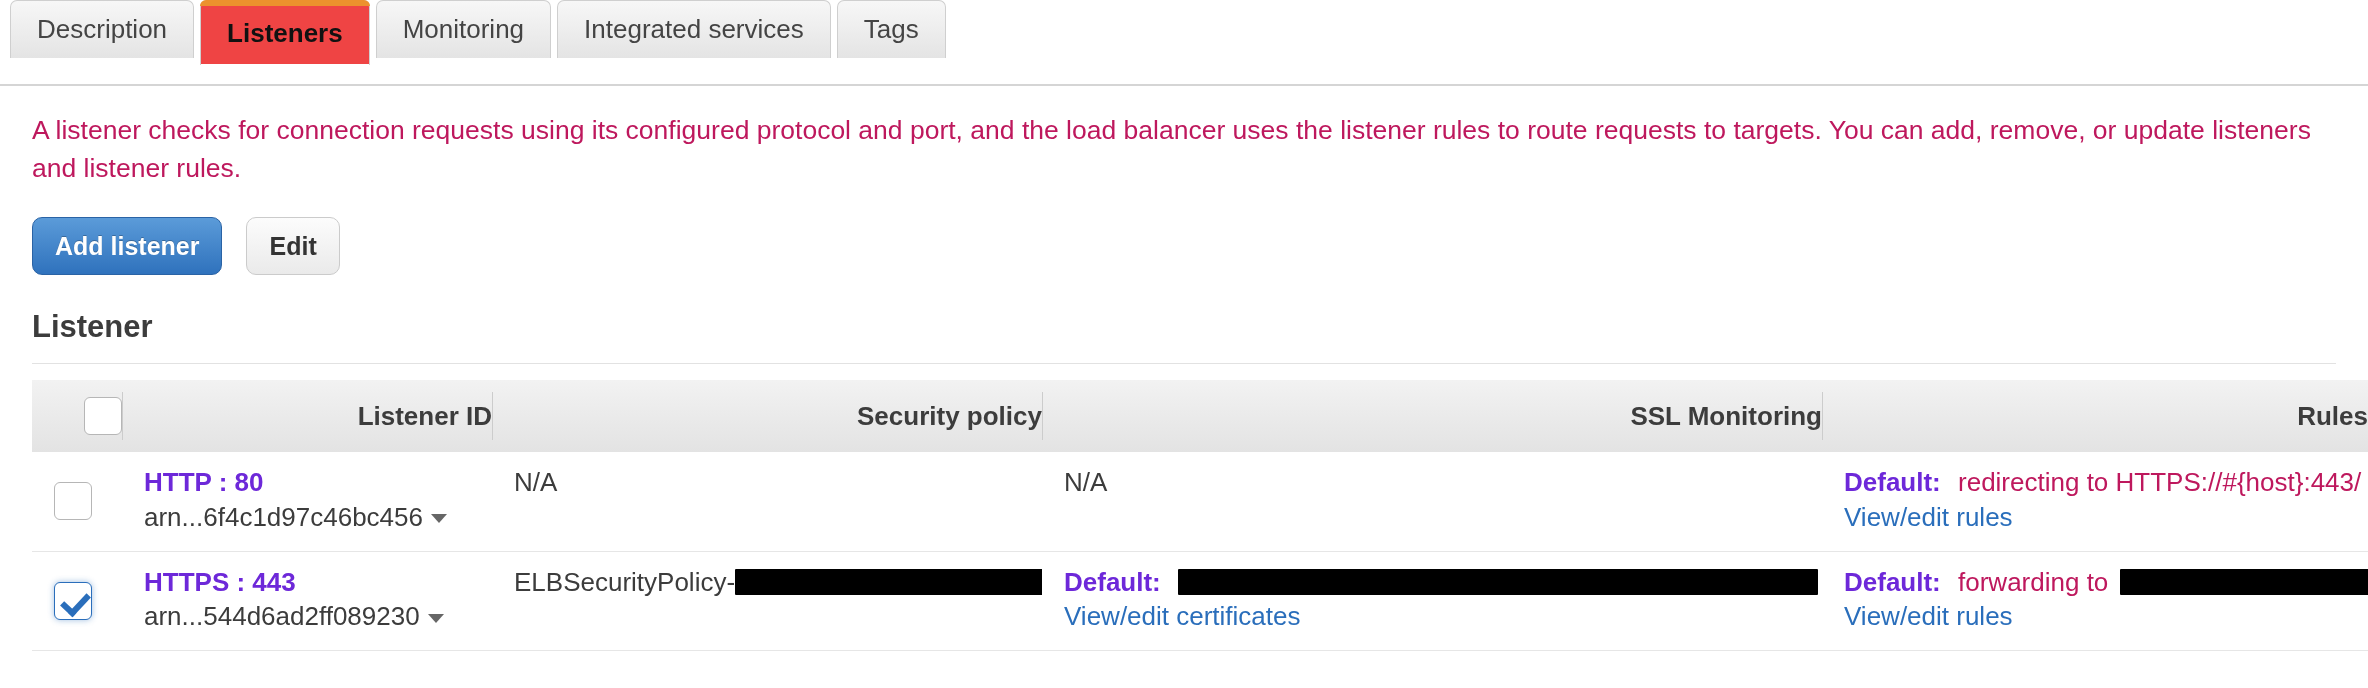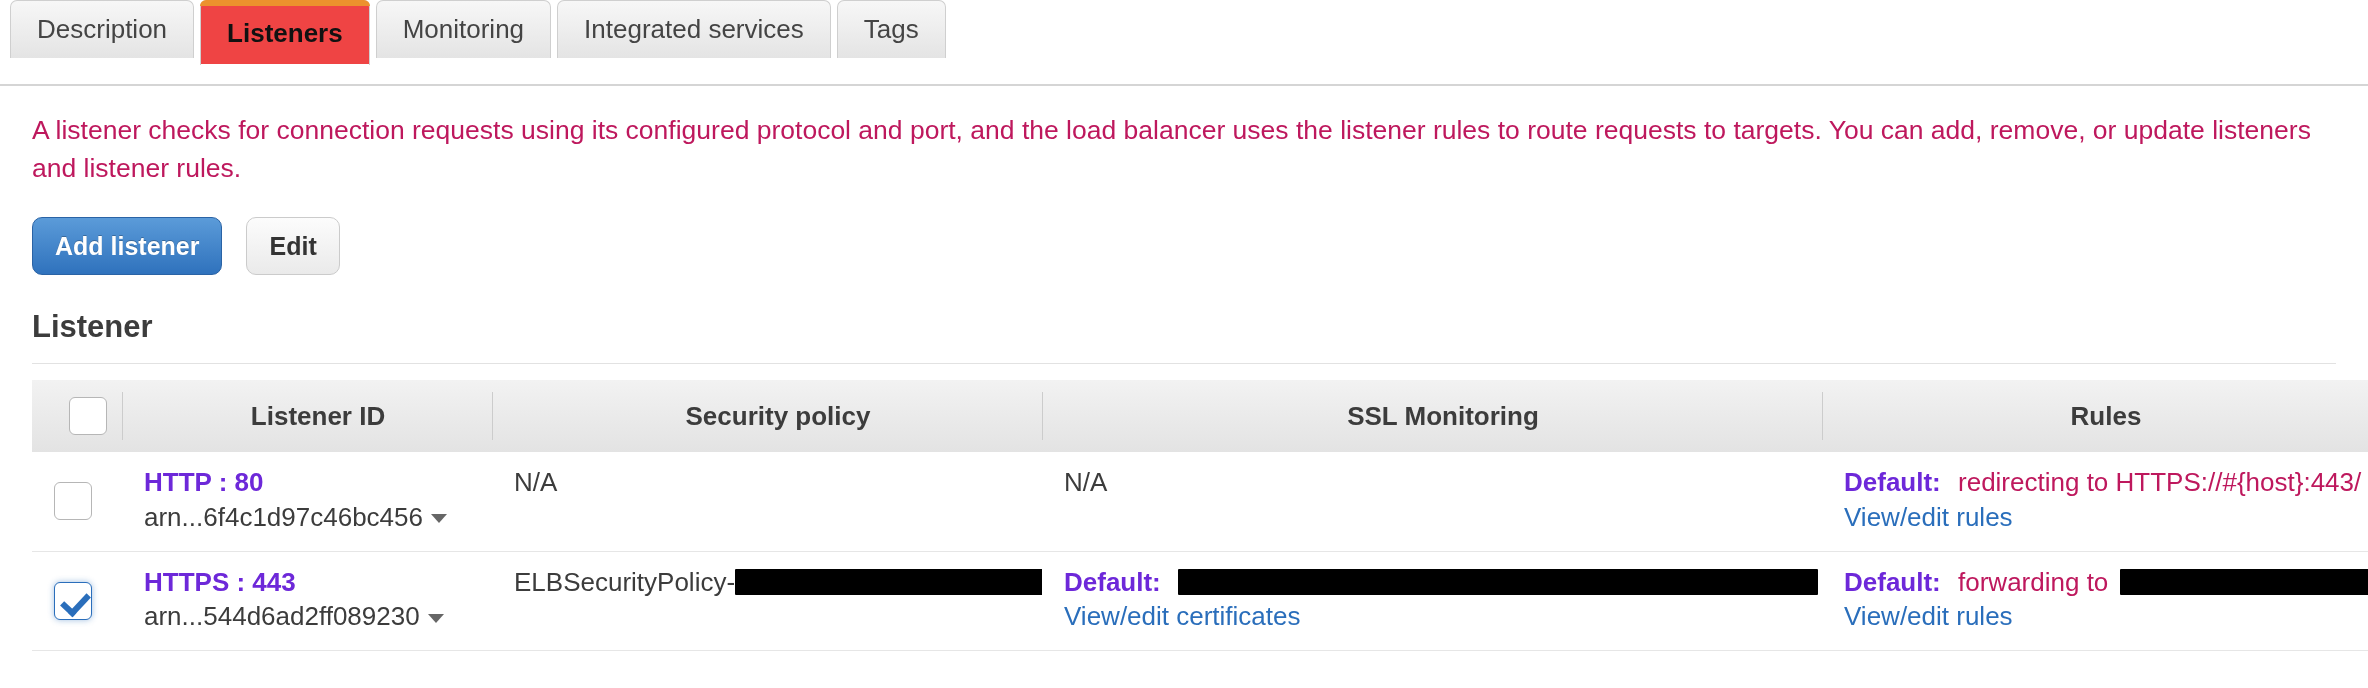--- a/index.html
+++ b/index.html
@@ -132,21 +132,21 @@
     margin: 16px 32px 0 32px;
     width: calc(100% - 32px);
     border-collapse: collapse;
     table-layout: fixed;
   }
   .thead-row {
     background: linear-gradient(to bottom, #f2f2f2 0%, #e3e3e3 100%);
     height: 72px;
   }
   .thead-row th {
-    text-align: center;
+    text-align: right;
     font-size: 26px;
     font-weight: bold;
     color: #3c3c3c;
     padding: 0 0 0 22px;
     position: relative;
     vertical-align: middle;
   }
   .thead-row th.divided::before {
     content: "";
     position: absolute;

